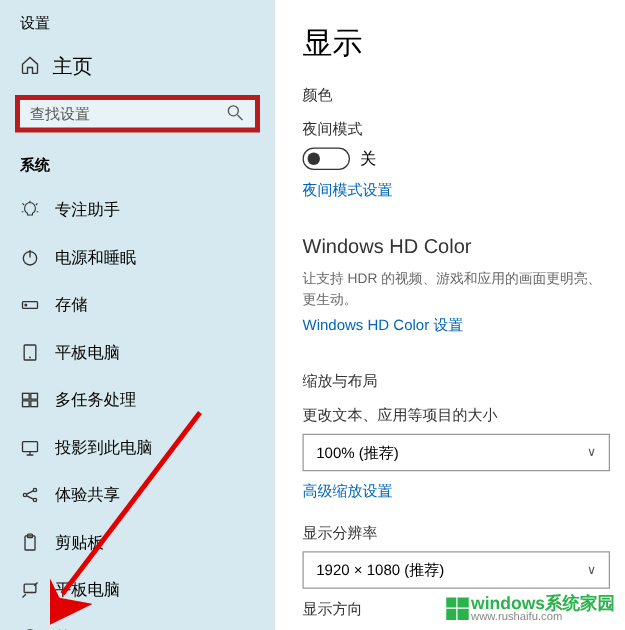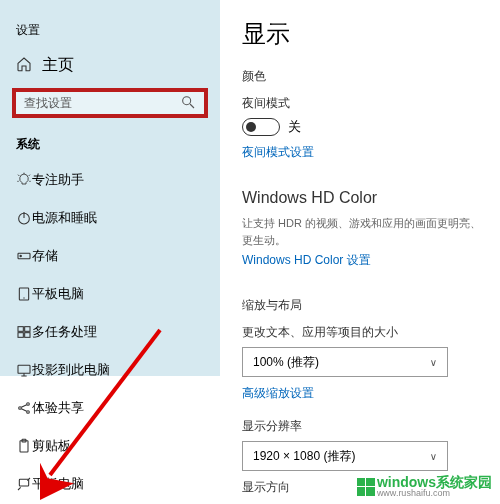--- a/index.html
+++ b/index.html
@@ -10,23 +10,23 @@
     width: 500px;
     height: 504px;
     overflow: hidden;
     position: relative;
     background: #fff;
   }
   .sidebar {
     position: absolute;
     left: 0; top: 0;
     width: 220px;
-    height: 376px;
+    height: 504px;
     background: #d6e9f0;
-    padding-top: 18px;
+    padding-top: 6px;
   }
   .setting-title {
     font-size: 12px;
     padding: 4px 16px 10px 16px;
     color: #000;
   }
   .home-row {
     display: flex;
     align-items: center;
     padding: 6px 16px 12px 16px;
@@ -45,20 +45,21 @@
   }
   .search-box .ph { color: #555; font-size: 12px; }
   .cat-title {
     padding: 4px 16px 8px 16px;
     font-size: 12px;
     font-weight: 600;
   }
   .nav-item {
     display: flex;
     align-items: center;
+    gap: 12px;
     padding: 10px 16px;
     font-size: 13px;
     cursor: pointer;
   }
   .nav-item .icon { width: 16px; display: flex; justify-content: center; color: #333; }
   .main {
     position: absolute;
     left: 220px; top: 0;
     width: 280px;
     height: 504px;
@@ -86,21 +87,21 @@
   .toggle .knob {
     width: 10px; height: 10px; border-radius: 50%; background: #333;
     position: absolute; left: 3px; top: 3px;
   }
   .link { color: #0066bb; font-size: 12px; cursor: pointer; margin-bottom: 6px; display: inline-block; }
   .hd-title { font-size: 16px; font-weight: 400; margin-top: 22px; margin-bottom: 8px; color: #333; }
   .desc { font-size: 11px; color: #666; line-height: 1.5; margin-bottom: 4px; }
   .select {
     border: 1px solid #999;
     height: 30px;
-    width: 206px;
+    width: 246px;
     display: flex;
     align-items: center;
     justify-content: space-between;
     padding: 0 10px;
     font-size: 12px;
     margin-bottom: 8px;
     cursor: pointer;
     background: #fff;
   }
   .chev { font-size: 10px; color: #555; }

